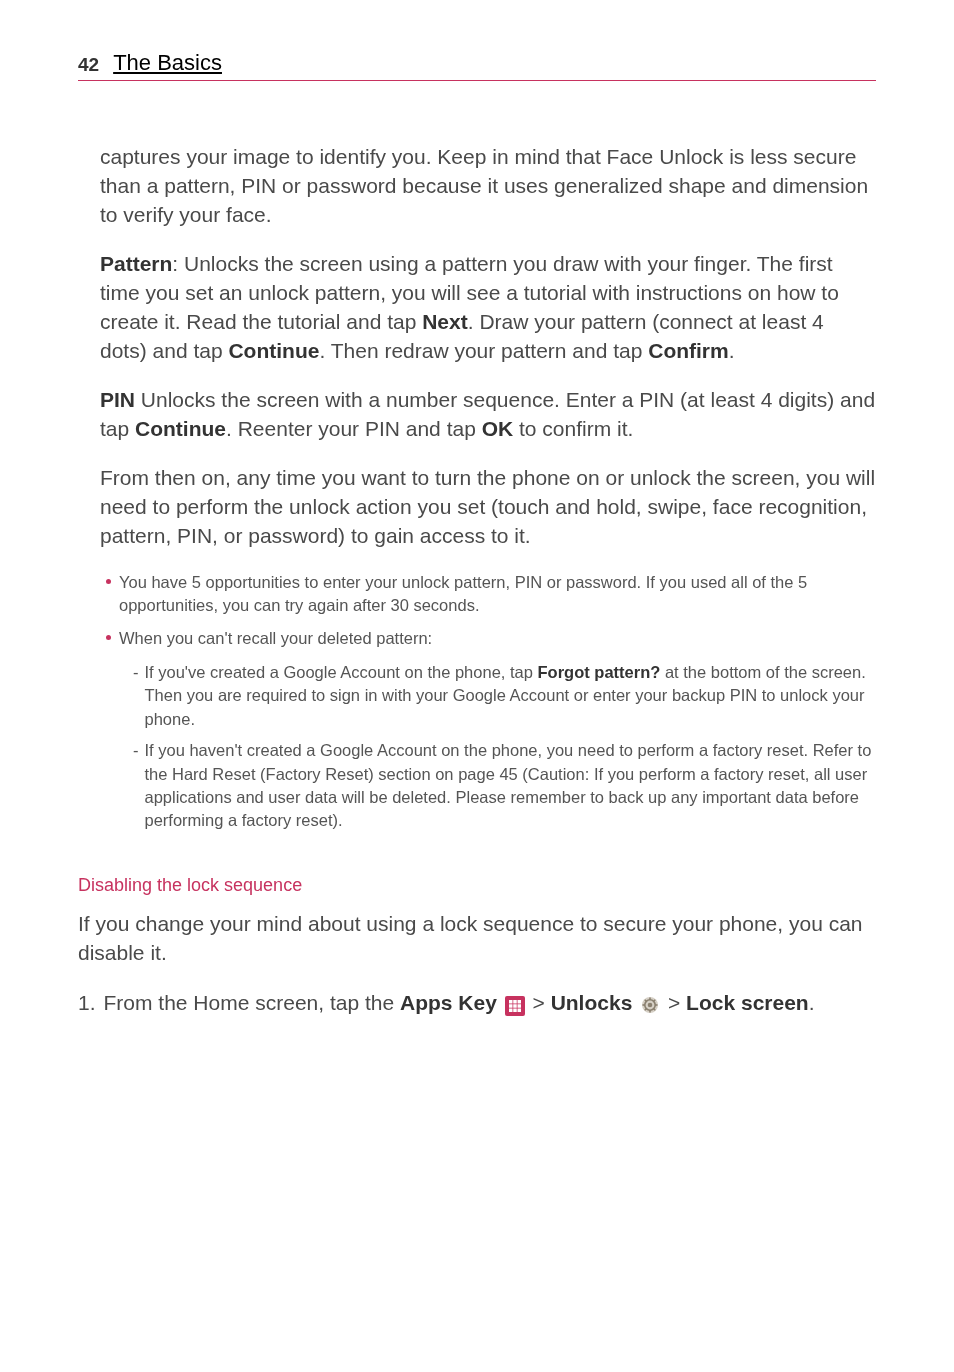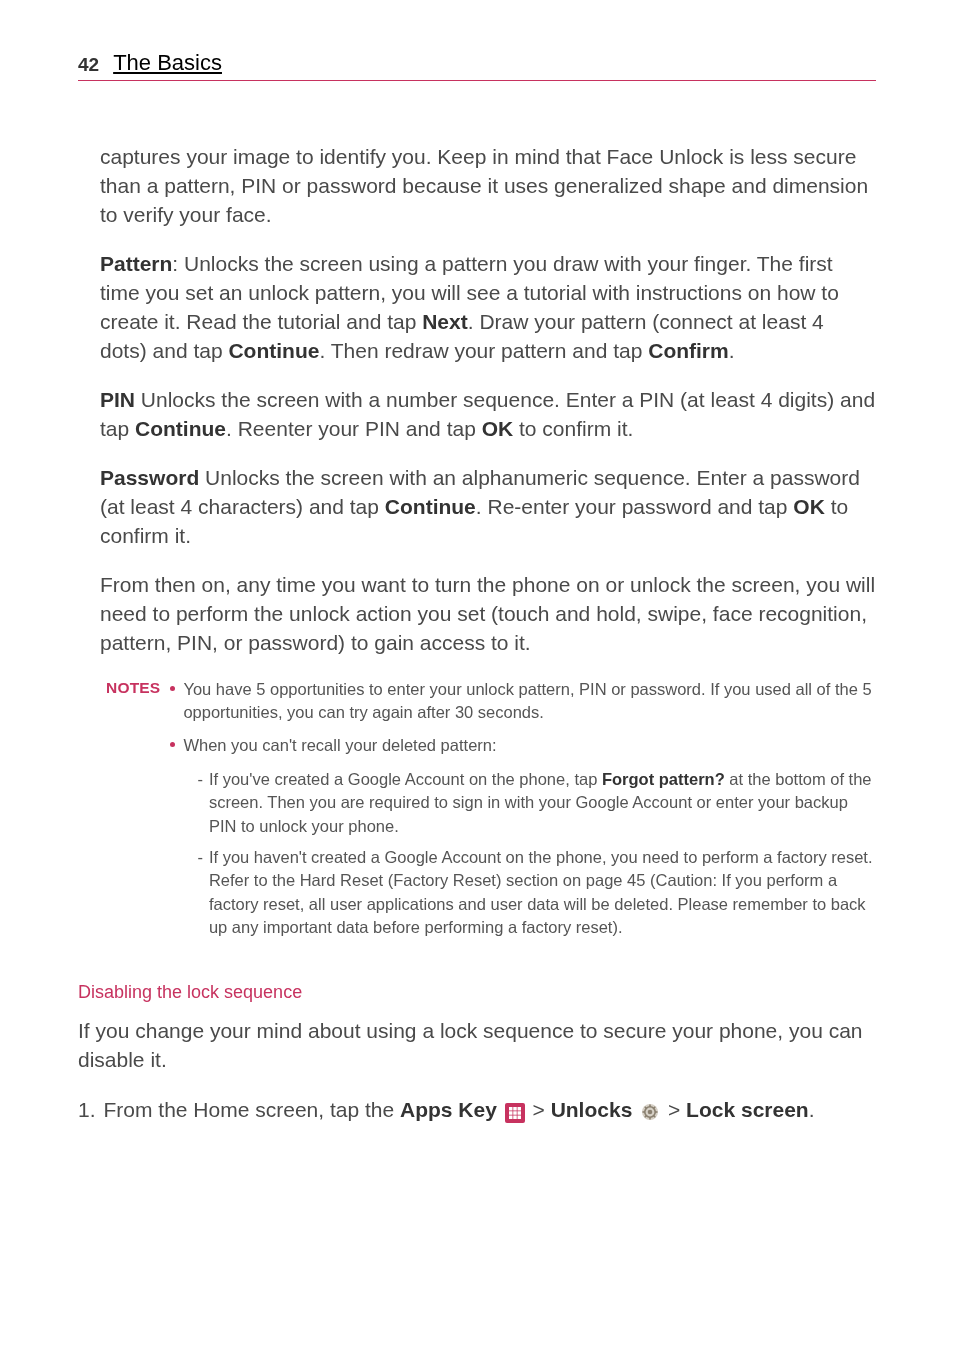--- a/index.html
+++ b/index.html
@@ -172,28 +172,24 @@
 
     <p class="para">
       <span class="b">Pattern</span><span>: Unlocks the screen using a pattern you draw with your finger. The first time you set an unlock pattern, you will see a tutorial with instructions on how to create it. Read the tutorial and tap </span><span class="b">Next</span><span>. Draw your pattern (connect at least 4 dots) and tap </span><span class="b">Continue</span><span>. Then redraw your pattern and tap </span><span class="b">Confirm</span><span>.</span>
     </p>
 
 
     <p class="para">
       <span class="b">PIN</span><span> Unlocks the screen with a number sequence. Enter a PIN (at least 4 digits) and tap </span><span class="b">Continue</span><span>. Reenter your PIN and tap </span><span class="b">OK</span><span> to confirm it.</span>
     </p>
 
-    <p class="para">
-      <span class="b">Password</span><span> Unlocks the screen with an alphanumeric sequence. Enter a password (at least 4 characters) and tap </span><span class="b">Continue</span><span>. Re-enter your password and tap </span><span class="b">OK</span><span> to confirm it.</span>
-    </p>
 
     <p class="para">From then on, any time you want to turn the phone on or unlock the screen, you will need to perform the unlock action you set (touch and hold, swipe, face recognition, pattern, PIN, or password) to gain access to it.</p>
 
     <div class="notes-block">
-      <div class="note-label">NOTES</div>
       <div style="flex:1;">
         <div class="notes-bullet">
           <div class="dot"></div>
           <div class="notes-bullet-text">You have 5 opportunities to enter your unlock pattern, PIN or password. If you used all of the 5 opportunities, you can try again after 30 seconds.</div>
         </div>
         <div class="notes-bullet">
           <div class="dot"></div>
           <div class="notes-bullet-text">
             <span>When you can't recall your deleted pattern:</span>
             <div class="sub-list">

